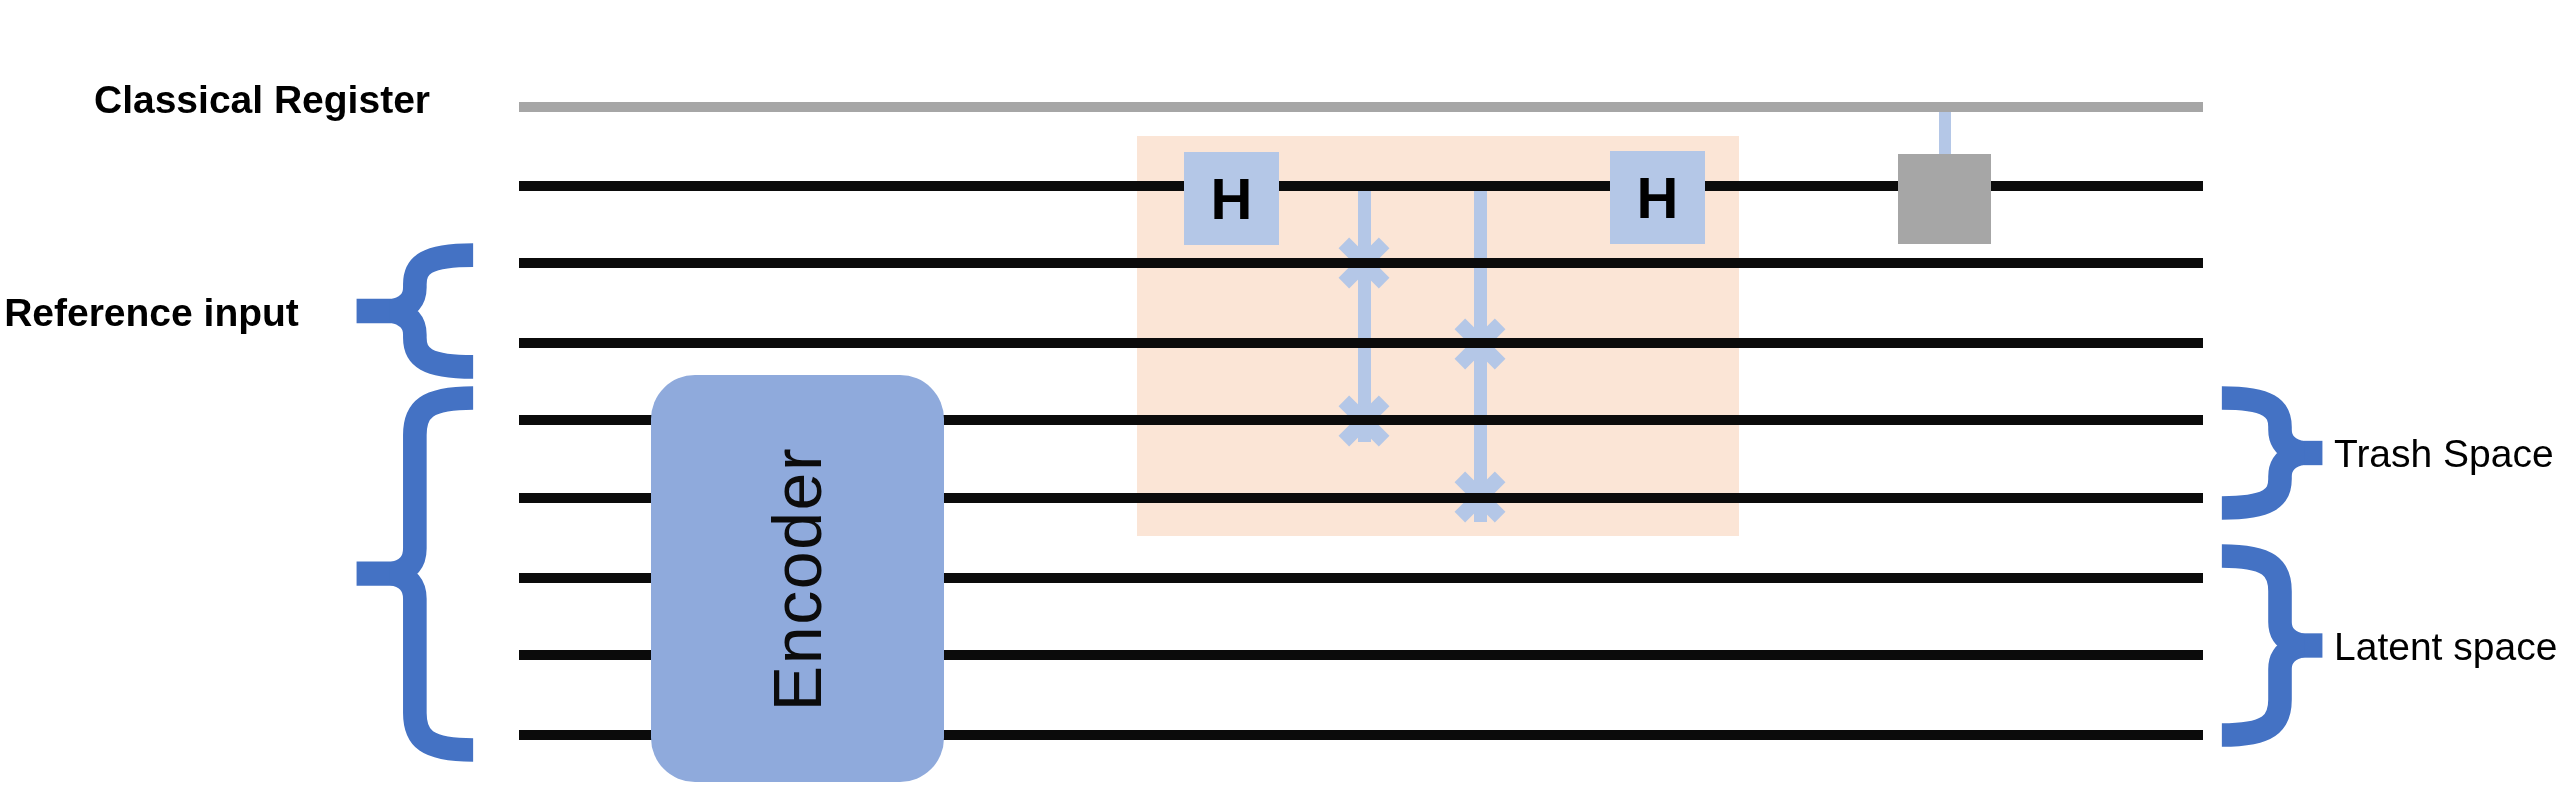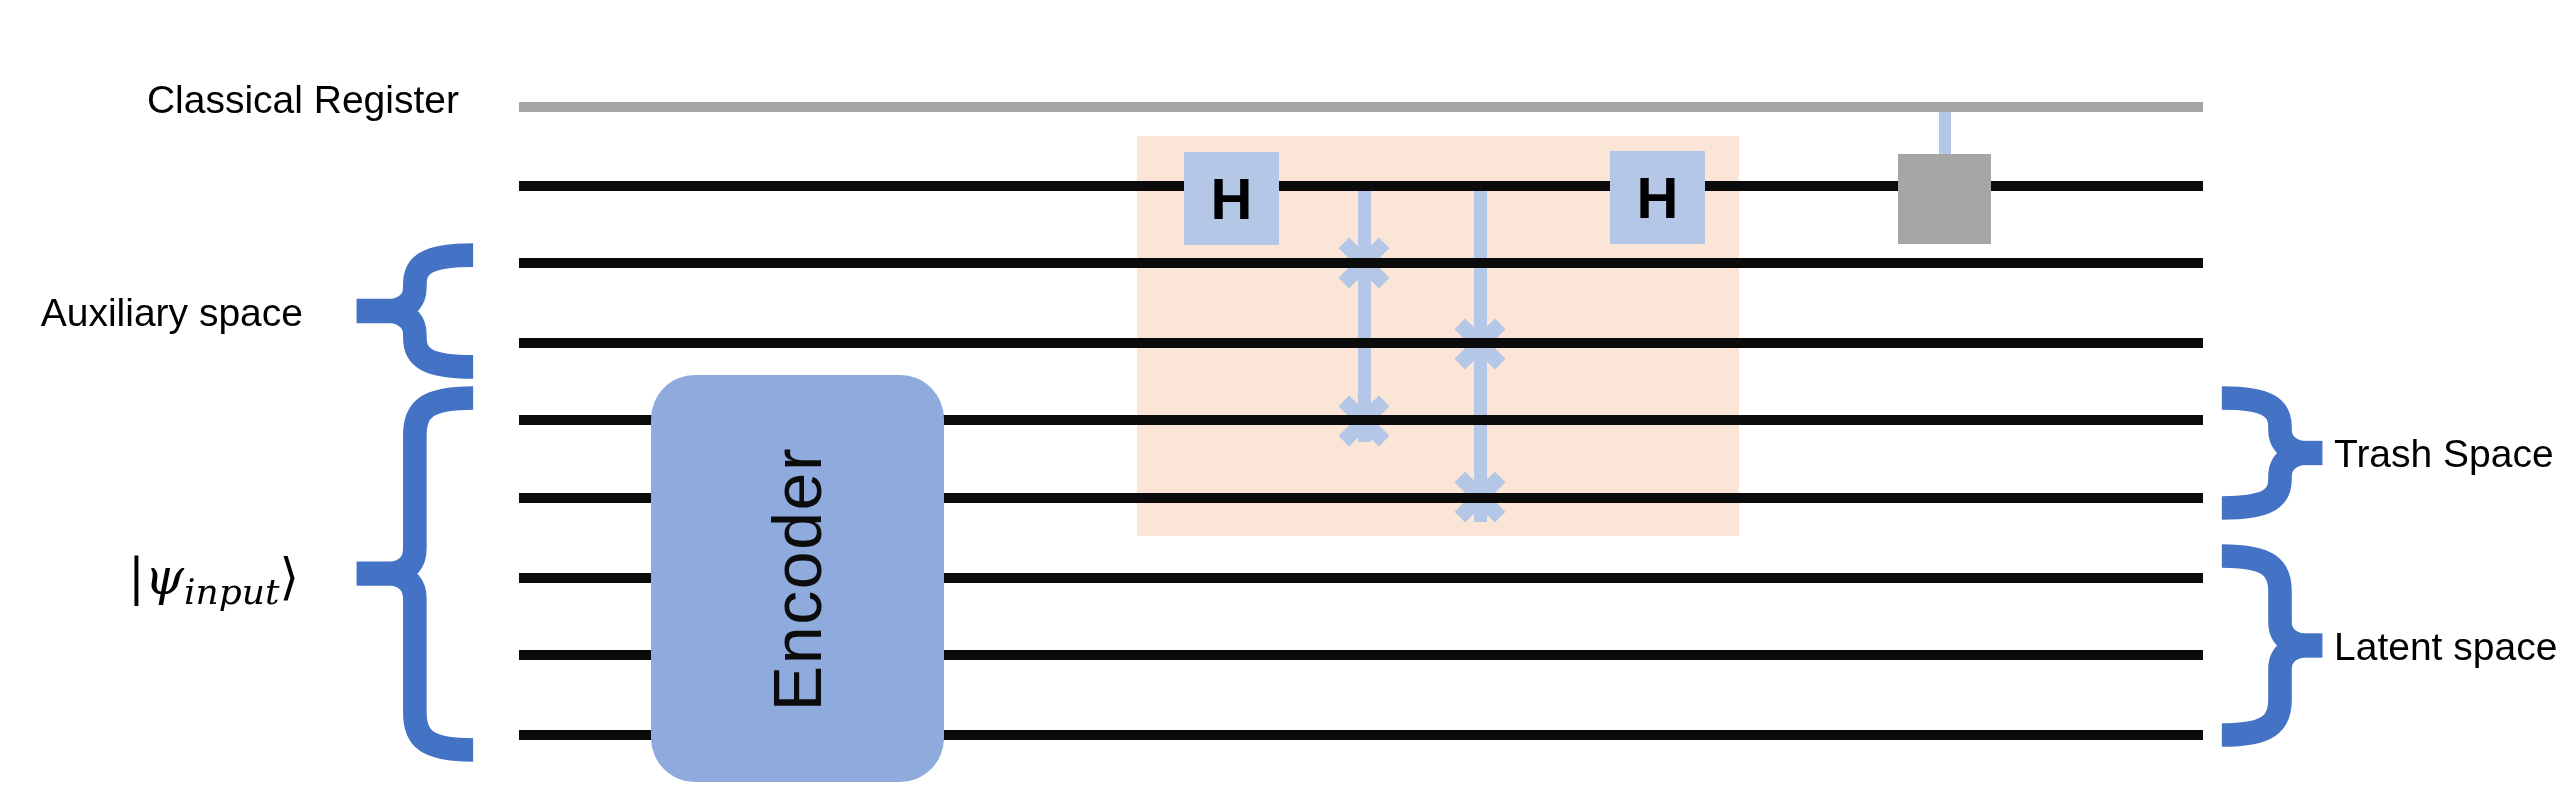--- a/index.html
+++ b/index.html
@@ -54,42 +54,41 @@
   .encoder span{
     transform:rotate(-90deg);white-space:nowrap;
     font-size:68px;color:#0c0c0c;letter-spacing:1.6px;
   }
   
   .brace{position:absolute;z-index:5;}
   .brace path{fill:none;stroke:var(--accent-blue);stroke-width:30px;}
   .brace path.tail{stroke-width:31px;}
   
   .lbl{position:absolute;font-size:39px;line-height:41px;color:var(--text);z-index:6;}
-  .lbl.right{text-align:right;}
+  .lbl.right{text-align:center;font-weight:bold;}
   .title{position:absolute;font-size:56px;line-height:57px;text-align:center;
     color:var(--text);z-index:6;}
   .psi{
     position:absolute;left:0;width:299px;top:547px;text-align:right;
     font-family:"DejaVu Serif","Liberation Serif",serif;font-size:50px;line-height:60px;
     z-index:6;
   }
   .psi .it{font-style:italic;}
   .psi sub{font-size:36px;font-style:italic;vertical-align:-9.5px;line-height:0;}
 </style>
 </head>
 <body>
 
 <div class="canvas">
 
   <div class="swap-region"></div>
 
 
   <div class="lbl right" style="left:65px;top:79px;width:394px;">Classical Register</div>
-  <div class="lbl right" style="left:0px;top:292px;width:303px;">Auxiliary space</div>
-  <div class="psi"><span>|</span><span class="it">ψ</span><sub>input</sub><span>⟩</span></div>
+  <div class="lbl right" style="left:0px;top:292px;width:303px;">Reference input</div>
 
   <div class="lbl" style="left:2334px;top:433px;width:315px;">Trash Space</div>
   <div class="lbl" style="left:2334px;top:626px;width:315px;">Latent space</div>
 
   <div class="wire classical" style="left:519px;top:102px;width:1684px;"></div>
   <div class="wire" style="left:519px;top:181px;width:1684px;"></div>
   <div class="wire" style="left:519px;top:258px;width:1684px;"></div>
   <div class="wire" style="left:519px;top:338px;width:1684px;"></div>
   <div class="wire" style="left:519px;top:415px;width:1684px;"></div>
   <div class="wire" style="left:519px;top:493px;width:1684px;"></div>

